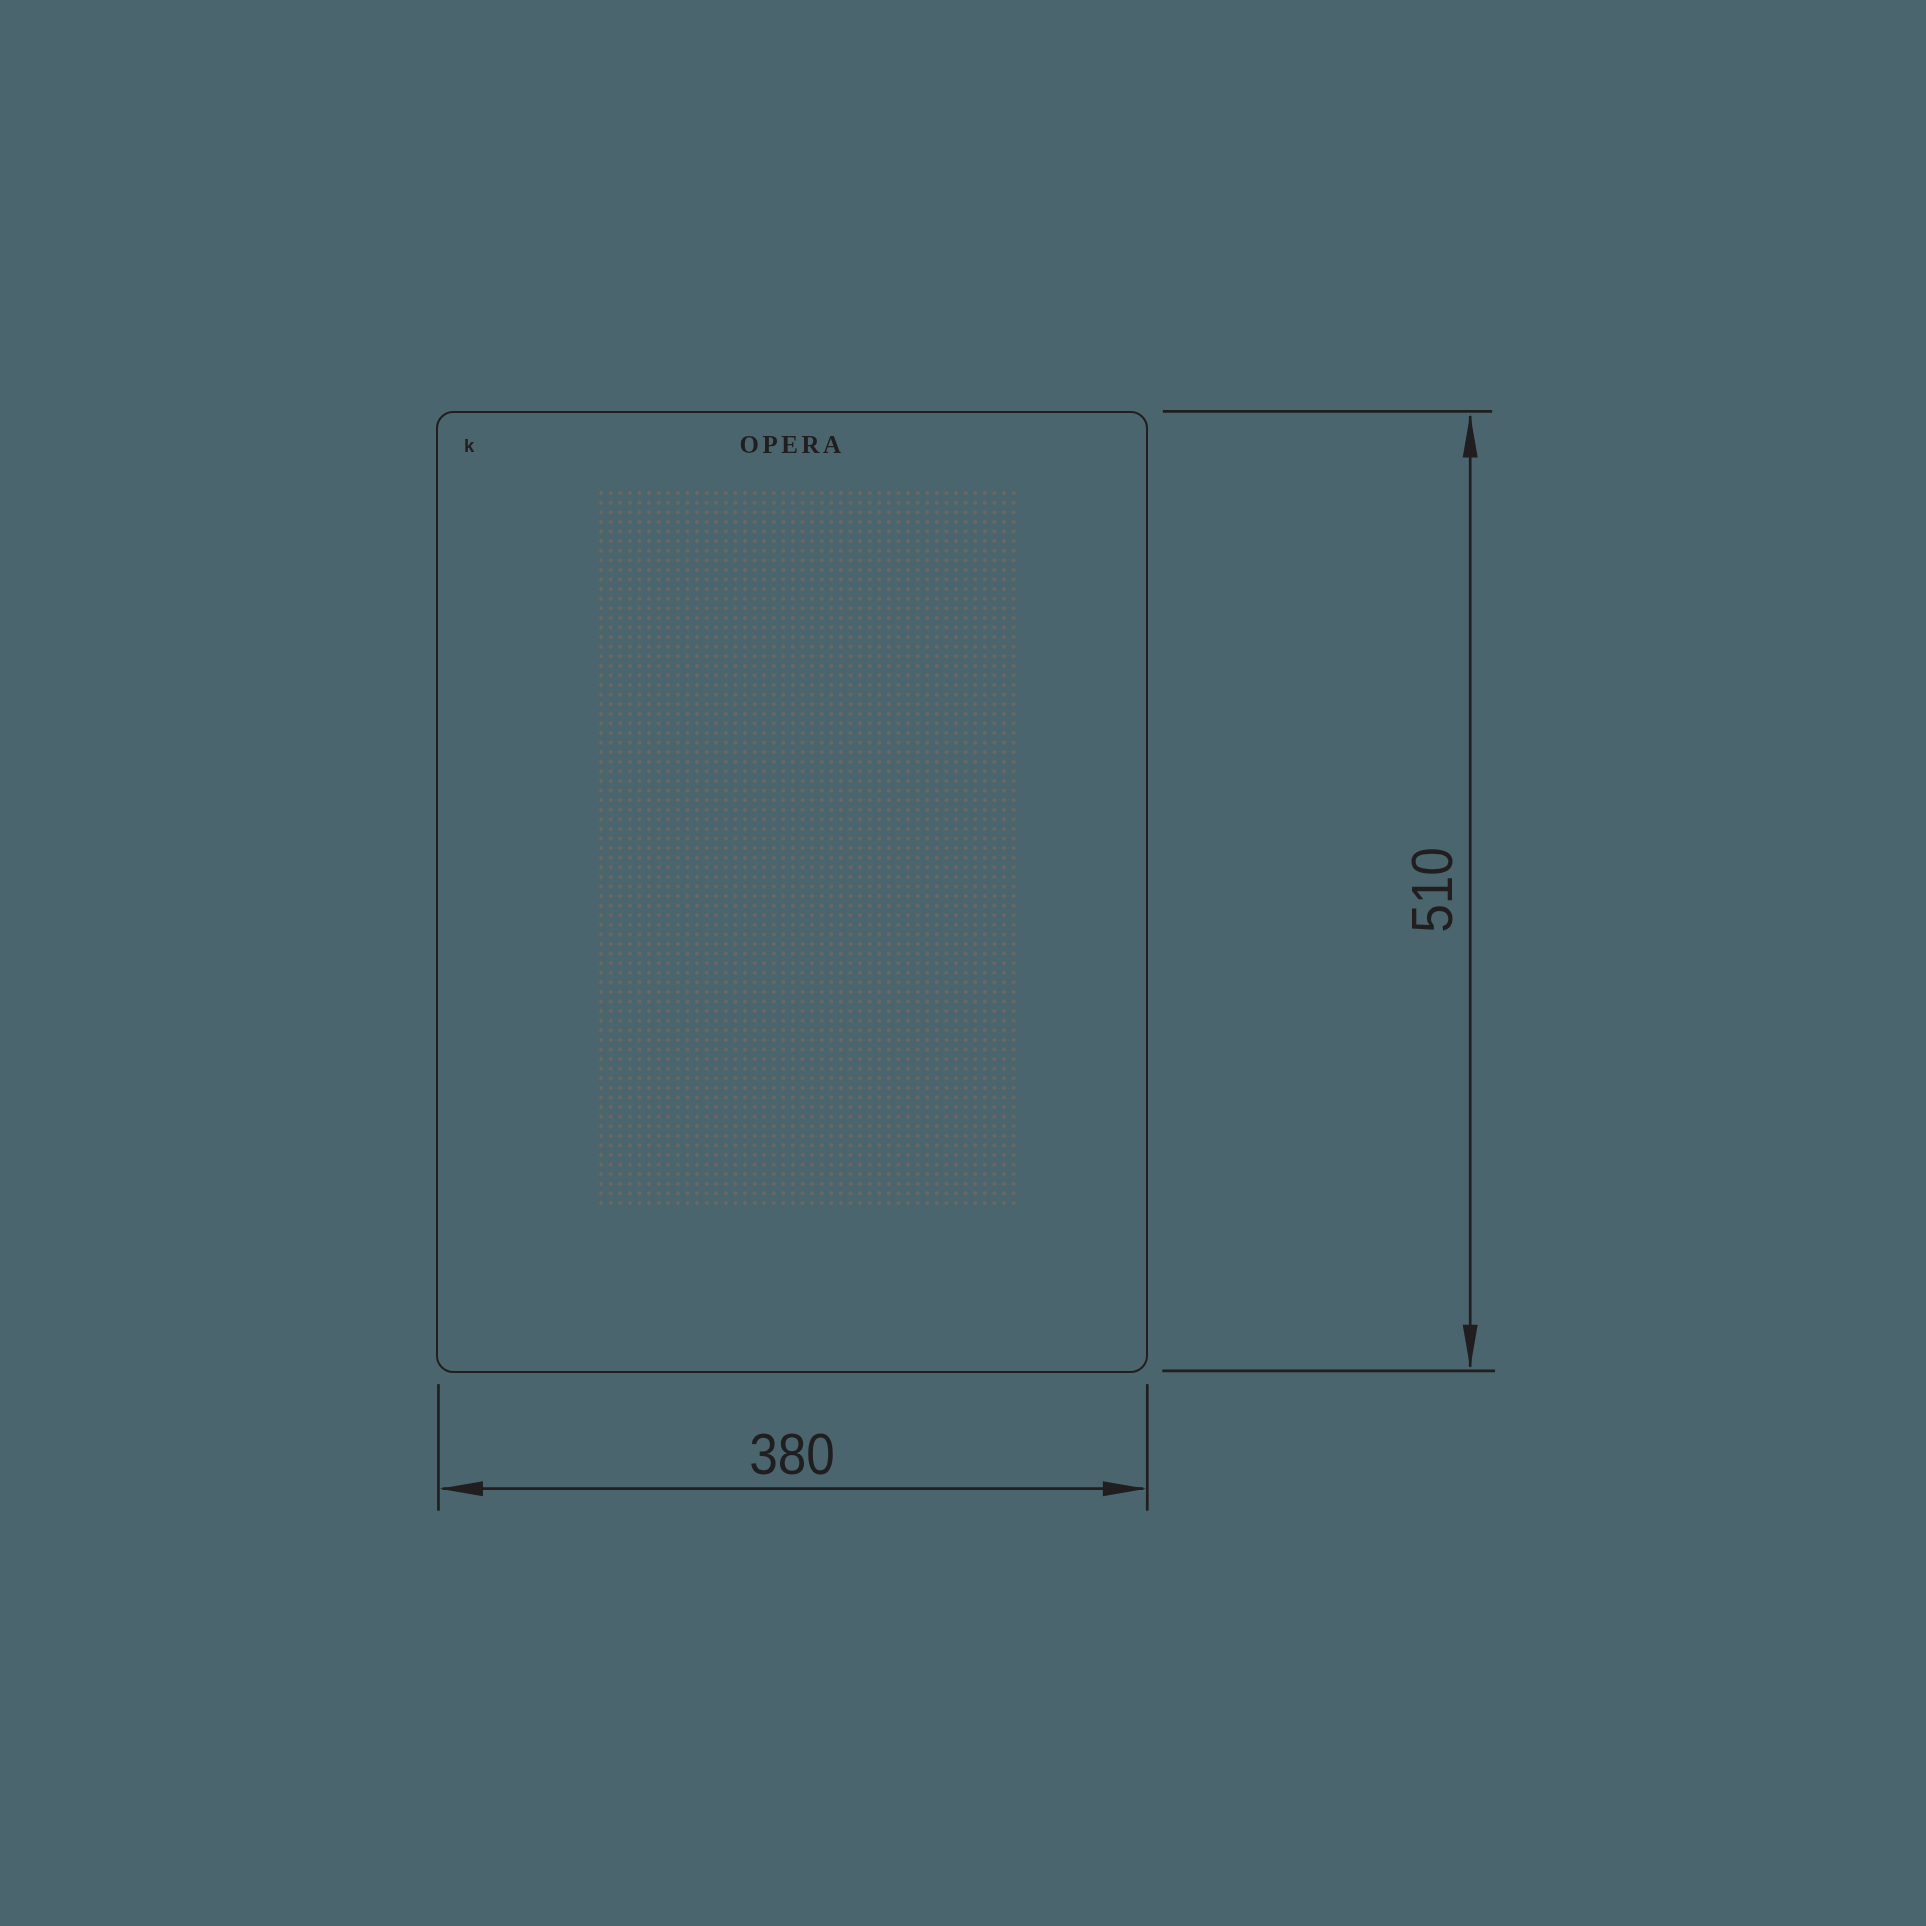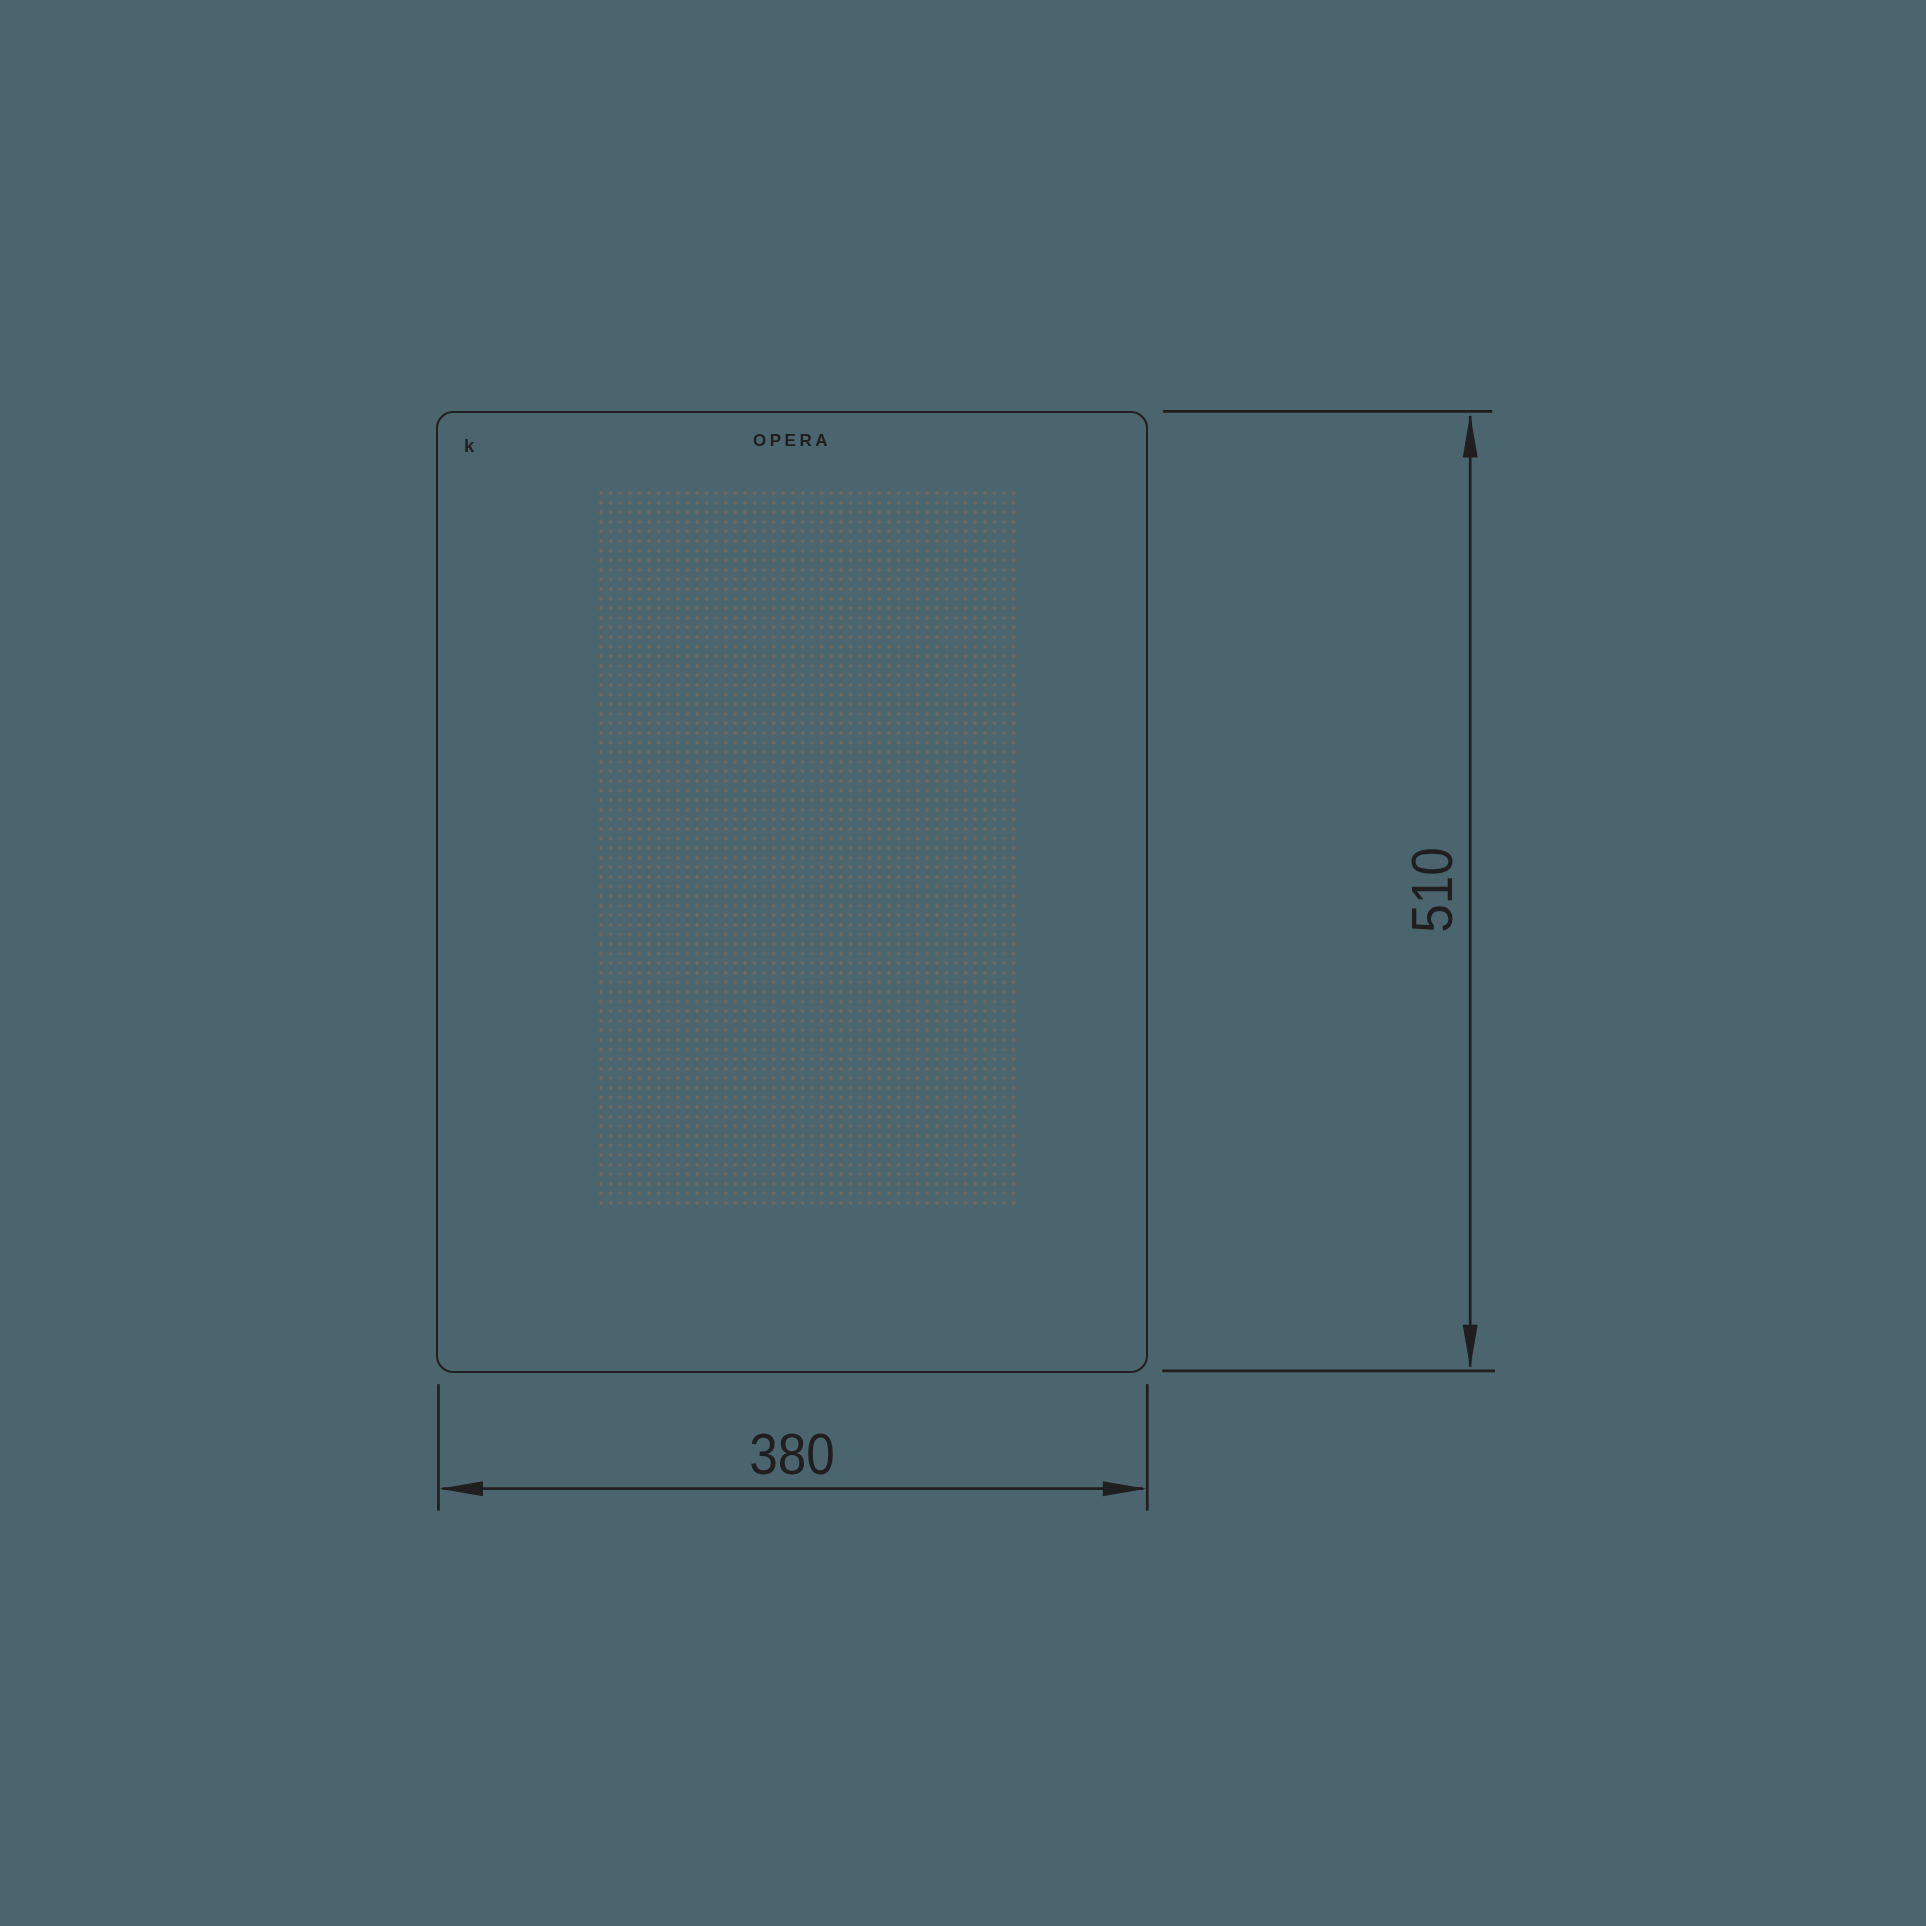--- a/index.html
+++ b/index.html
@@ -33,25 +33,26 @@
     left:26px;top:24px;
     font-size:18.5px;
     font-weight:700;
     color:var(--line);
     line-height:1;
   }
   .brand-logo{
     position:absolute;
     left:50%;top:19px;
     transform:translateX(-50%);
-    font-size:17px;
+    font-size:25px;
     font-weight:700;
     letter-spacing:3.5px;
     color:var(--line);
     line-height:1;
+    font-family:Liberation Serif, serif;
   }
   .dot-grid{
     position:absolute;
     left:156px;top:73px;
     width:422px;height:719px;
     background-image:radial-gradient(circle, var(--dot) 1.6px, transparent 1.7px);
     background-size:9.6px 9.6px;
     background-position:2.3px 2.3px;
   }
   

